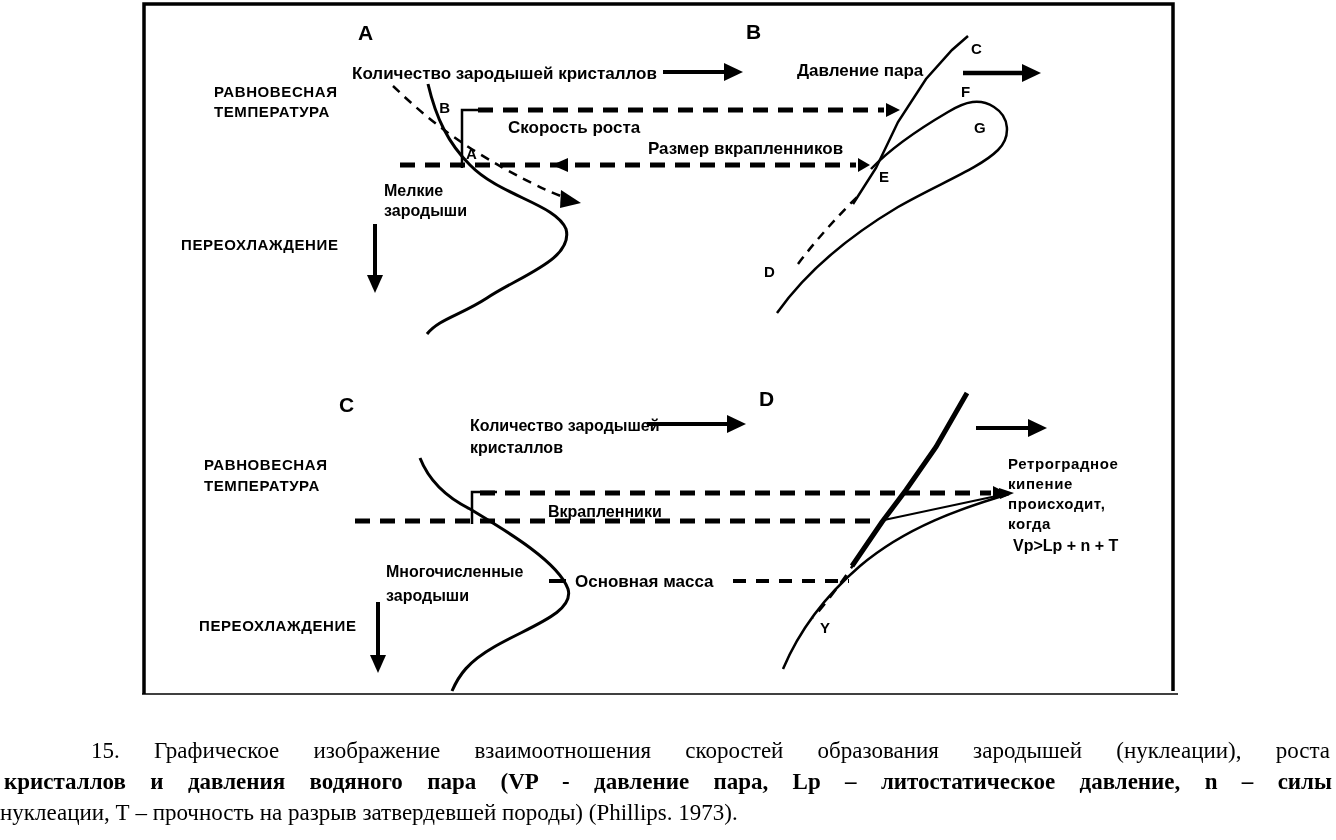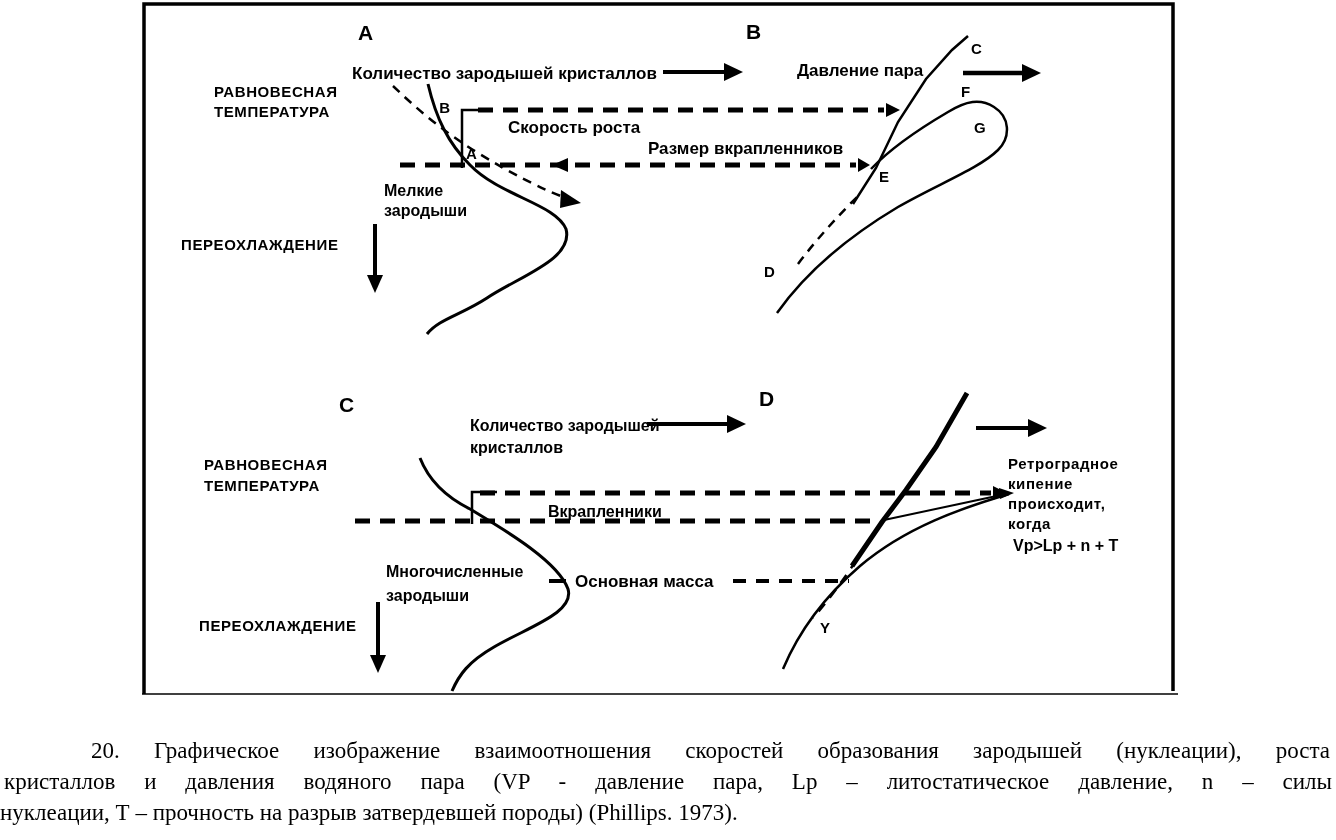--- a/index.html
+++ b/index.html
@@ -9,21 +9,21 @@
   .title{font-size:21px;}
   .t17{font-size:17px;}
   .t16{font-size:16px;}
   .t15{font-size:15px;letter-spacing:0.6px;}
   .pt{font-size:15px;}
   .ink{stroke:#000;fill:none;}
   .fill{fill:#000;stroke:none;}
   #caption{position:absolute;left:0;top:735px;width:1336px;
     font-family:"Liberation Serif",serif;font-size:23px;line-height:31px;color:#000;}
   #caption .l1{text-indent:85px;text-align:justify;text-align-last:justify;padding:0 6px;}
-  #caption .l2{text-align:justify;text-align-last:justify;padding:0 4px;}
+  #caption .l2{text-align:justify;text-align-last:justify;padding:0 4px;font-weight:bold;}
   #caption .l3{}
 </style>
 </head>
 <body>
 
 <div id="page">
 <svg width="1336" height="840" viewBox="0 0 1336 840">
 
   <g>
     <path class="ink" stroke-width="3.5" d="M144,694 L144,4 L1173,4 L1173,691"></path>
@@ -132,17 +132,17 @@
 
     <text class="t t15" x="1008" y="469">Ретроградное</text>
     <text class="t t15" x="1008" y="489">кипение</text>
     <text class="t t15" x="1008" y="509">происходит,</text>
     <text class="t t15" x="1008" y="529">когда</text>
     <text class="t t16" x="1013" y="551">Vp&gt;Lp + n + T</text>
   </g>
 </svg>
 
 <div id="caption">
-  <div class="l1">20. Графическое изображение взаимоотношения скоростей образования зародышей (нуклеации), роста</div>
+  <div class="l1">15. Графическое изображение взаимоотношения скоростей образования зародышей (нуклеации), роста</div>
   <div class="l2">кристаллов и давления водяного пара (VP - давление пара, Lp – литостатическое давление, n – силы</div>
   <div class="l3">нуклеации, Т – прочность на разрыв затвердевшей породы) (Phillips. 1973).</div>
 </div>
 </div>
 
 </body></html>

